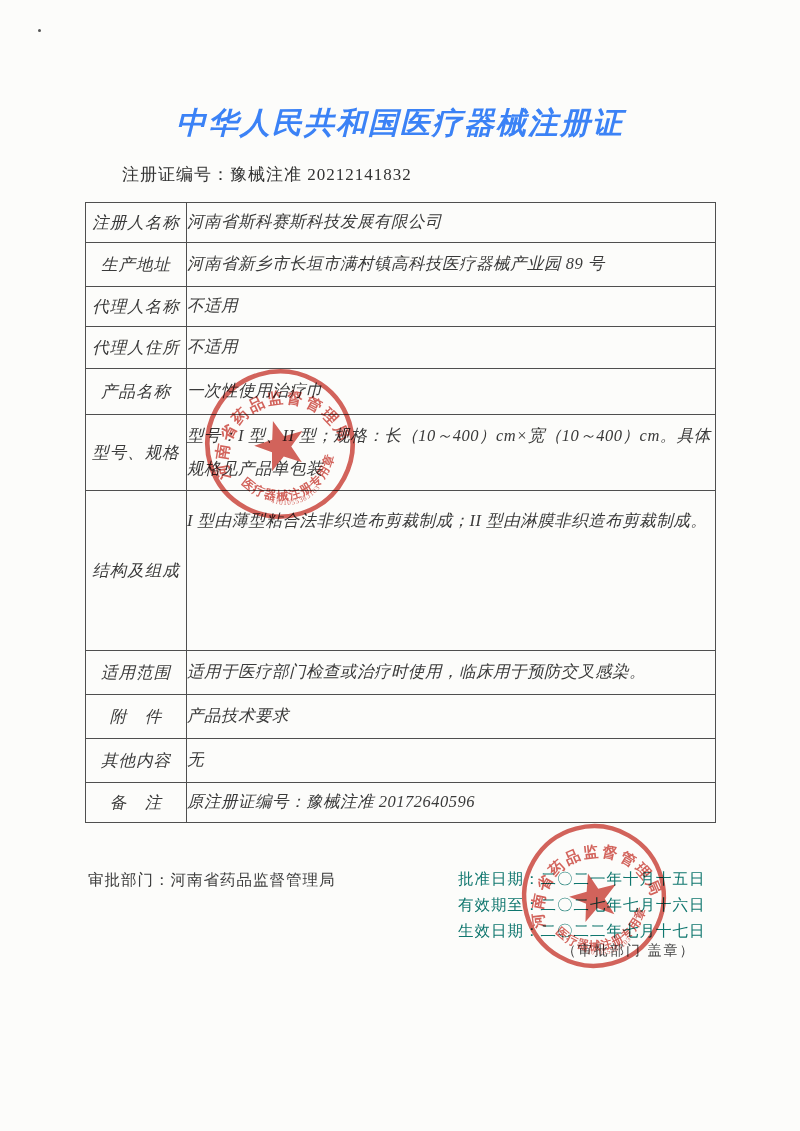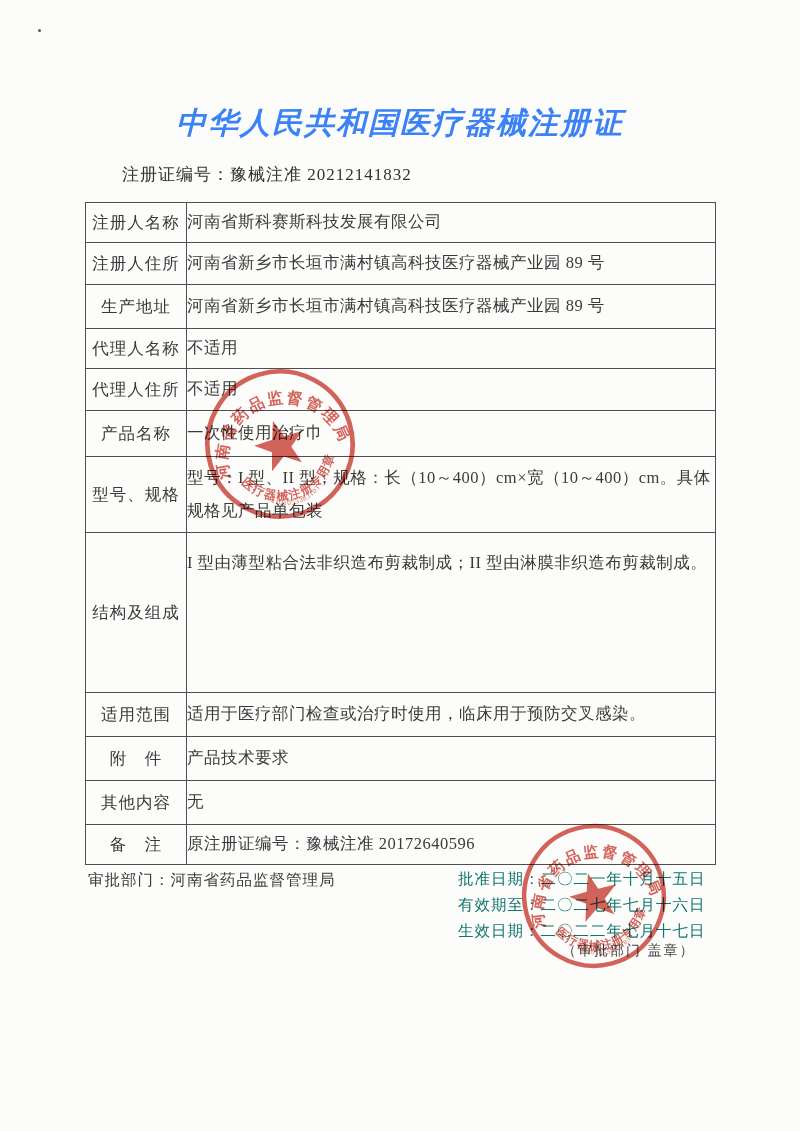--- a/index.html
+++ b/index.html
@@ -14,21 +14,21 @@
     position:absolute;left:0;top:103px;width:100%;
     text-align:center;font-size:30px;font-weight:bold;color:#3b82f6;
     letter-spacing:2px;
     font-style:italic;
   }
   .cert-line{
     position:absolute;left:122px;top:163px;font-size:17px;color:#333;
     letter-spacing:1px;
   }
   .cert-table-wrap{position:absolute;left:85px;top:202px;width:631px;}
-  table.cert{width:100%;border-collapse:collapse;table-layout:fixed;}
+  table.cert{width:100%;border-collapse:collapse;table-layout:fixed;font-style:italic;}
   table.cert td{
     border:1px solid #4f4f4f;font-size:16.5px;color:#3a3a3a;
     padding:0;vertical-align:middle;
   }
   td.lbl{width:100px;text-align:center;letter-spacing:1px;}
   td.val{padding:4px 10px 4px 14px;line-height:1.95;letter-spacing:0.5px;}
   tr.row-struct td.val{vertical-align:top;padding-top:14px;}
   .footer-dept{position:absolute;left:88px;top:870px;font-size:15.5px;letter-spacing:1px;color:#3a3a3a;}
   .footer-dates{position:absolute;left:458px;top:866px;font-size:15.5px;line-height:26px;letter-spacing:1px;color:#0f766e;}
   .footer-dates div{white-space:nowrap;}
@@ -53,24 +53,20 @@
 <div class="title">中华人民共和国医疗器械注册证</div>
 
 <div class="cert-line"><span>注册证编号：</span><span>豫械注准 20212141832</span></div>
 
 <div class="cert-table-wrap">
   <table class="cert">
     <tbody>
         <tr style="height:40px;">
       <td class="lbl">注册人名称</td>
       <td class="val">河南省斯科赛斯科技发展有限公司</td>
-    </tr>
-    <tr style="height:42px;">
-      <td class="lbl">注册人住所</td>
-      <td class="val">河南省新乡市长垣市满村镇高科技医疗器械产业园 89 号</td>
     </tr>
     <tr style="height:44px;">
       <td class="lbl">生产地址</td>
       <td class="val">河南省新乡市长垣市满村镇高科技医疗器械产业园 89 号</td>
     </tr>
     <tr style="height:40px;">
       <td class="lbl">代理人名称</td>
       <td class="val">不适用</td>
     </tr>
     <tr style="height:42px;margin-left:21px;">

